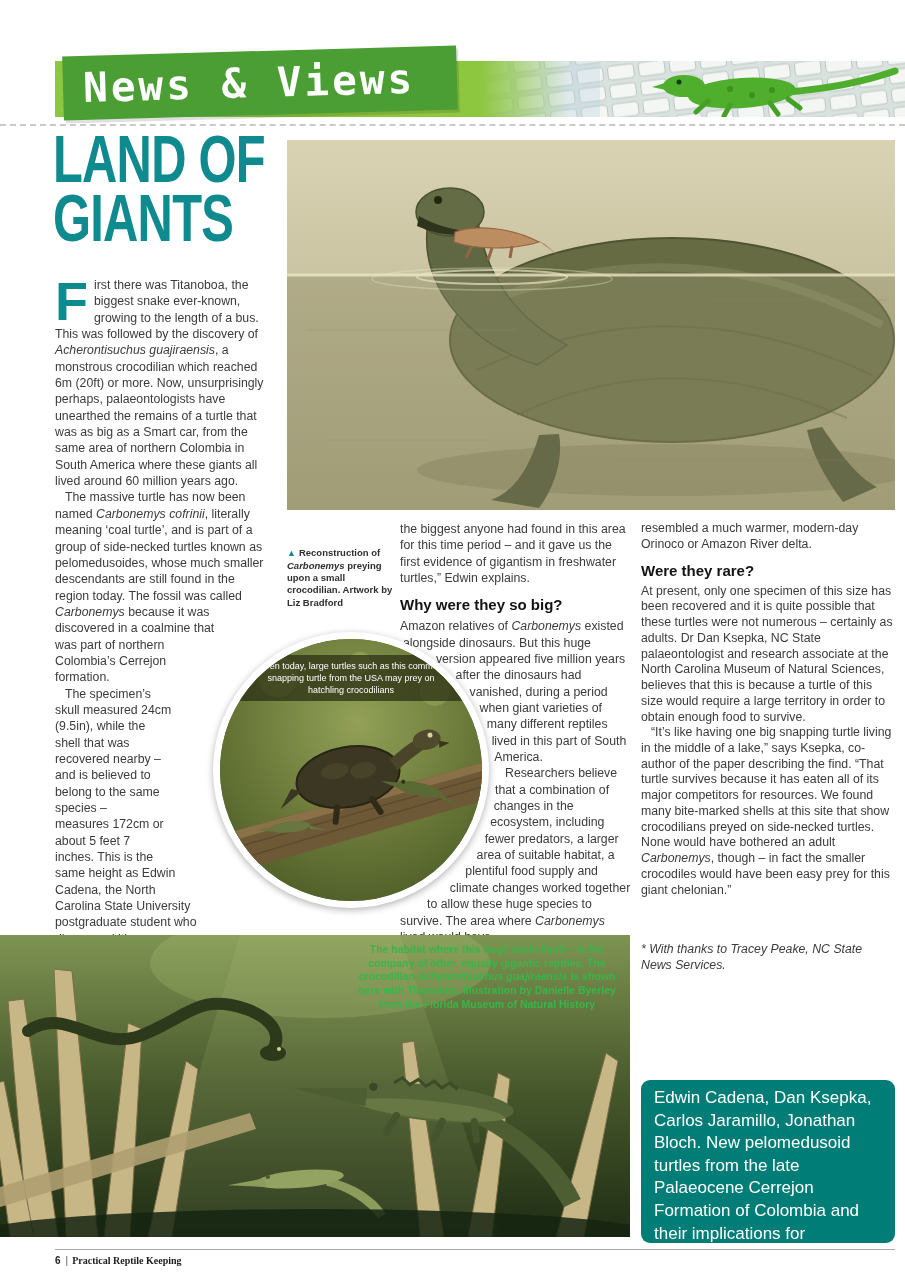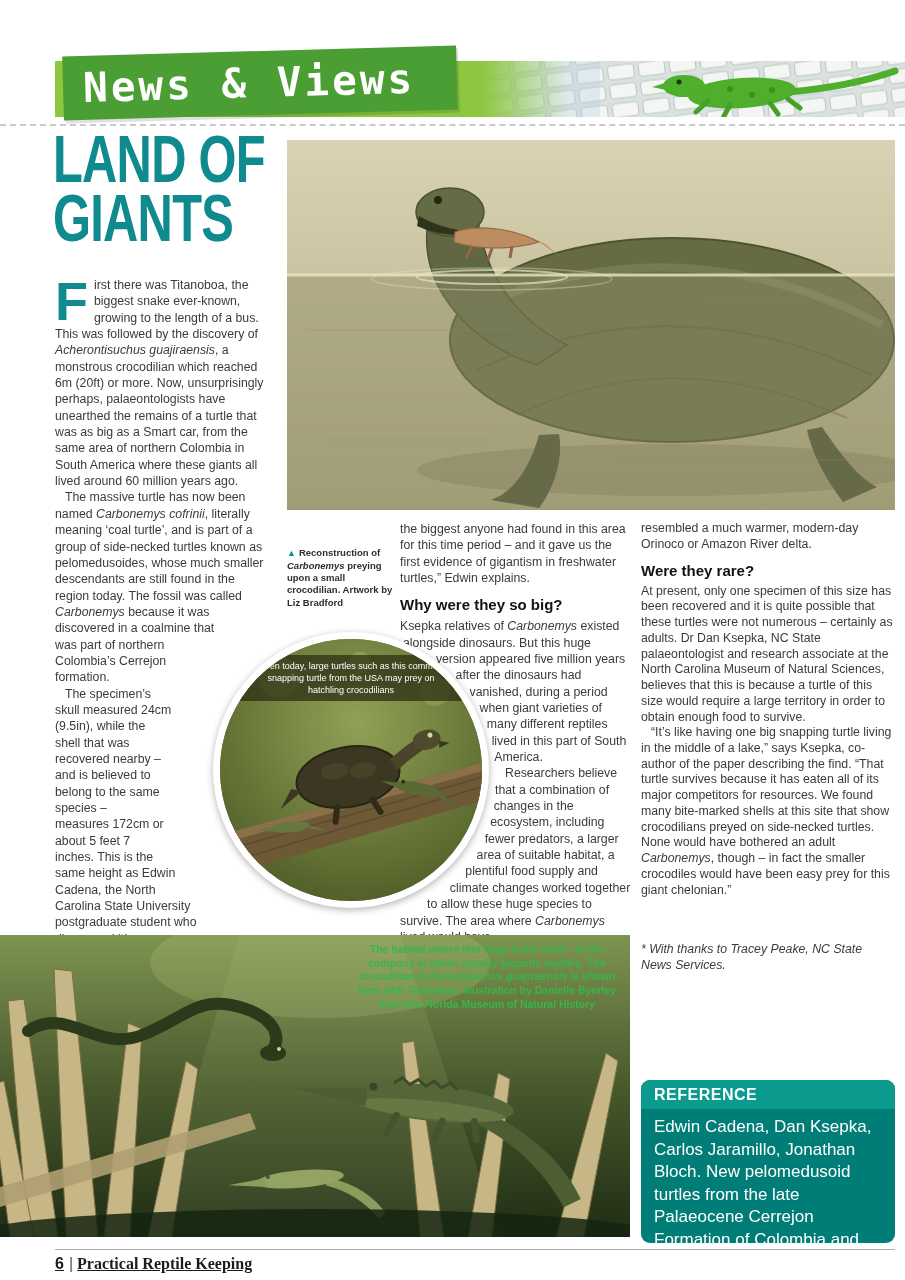--- a/index.html
+++ b/index.html
@@ -94,21 +94,21 @@
     background:#007d76; border-radius:9px; overflow:hidden; color:#ffffff;
   }
   .reference-header {
     background:#0a9a8e; padding:6px 13px 5px 13px;
     font-weight:bold; font-size:16px; letter-spacing:0.5px;
   }
   .reference-body { padding:7px 13px; font-size:17px; line-height:1.33; }
 
   
   .footer-rule { position:absolute; left:55px; top:1249px; width:840px; border-top:1px solid #a9a9a9; }
-  .footer { position:absolute; left:55px; top:1255px; font-size:16px; color:#1c1c1c;text-decoration:underline; }
+  .footer { position:absolute; left:55px; top:1255px; font-size:10px; color:#1c1c1c; }
   .footer .num { font-weight:bold; margin-right:5px; }
   .footer .sep { color:#555; margin-right:4px; }
   .footer .mag { font-family:"Liberation Serif", serif; font-weight:bold; }
 </style>
 </head>
 <body>
 
 <div class="page">
 
   <div class="banner">
@@ -247,21 +247,21 @@
         <path d="M-18,-2 L-32,0 L-18,3 Z"></path>
       </g>
     </svg>
     <div class="circle-caption">Even today, large turtles such as this common snapping turtle from the USA may prey on hatchling crocodilians</div>
   </div>
 
   <div class="col col-2">
     <div class="wrap-left"></div>
     <p>the biggest anyone had found in this area for this time period – and it gave us the first evidence of gigantism in freshwater turtles,” Edwin explains.</p>
     <h3 class="subhead">Why were they so big?</h3>
-    <p><span>Ksepka relatives of </span><span class="seg-italic">Carbonemys</span><span> existed alongside dinosaurs. But this huge version appeared five million years after the dinosaurs had vanished, during a period when giant varieties of many different reptiles lived in this part of South America.</span></p>
+    <p><span>Amazon relatives of </span><span class="seg-italic">Carbonemys</span><span> existed alongside dinosaurs. But this huge version appeared five million years after the dinosaurs had vanished, during a period when giant varieties of many different reptiles lived in this part of South America.</span></p>
     <p class="indent"><span>Researchers believe that a combination of changes in the ecosystem, including fewer predators, a larger area of suitable habitat, a plentiful food supply and climate changes worked together to allow these huge species to survive. The area where </span><span class="seg-italic">Carbonemys</span><span> lived would have</span></p>
   </div>
 
   <div class="col col-3">
     <p>resembled a much warmer, modern-day Orinoco or Amazon River delta.</p>
     <h3 class="subhead">Were they rare?</h3>
     <p>At present, only one specimen of this size has been recovered and it is quite possible that these turtles were not numerous – certainly as adults. Dr Dan Ksepka, NC State palaeontologist and research associate at the North Carolina Museum of Natural Sciences, believes that this is because a turtle of this size would require a large territory in order to obtain enough food to survive.</p>
     <p class="indent"><span>“It’s like having one big snapping turtle living in the middle of a lake,” says Ksepka, co-author of the paper describing the find. “That turtle survives because it has eaten all of its major competitors for resources. We found many bite-marked shells at this site that show crocodilians preyed on side-necked turtles. None would have bothered an adult </span><span class="seg-italic">Carbonemys</span><span>, though – in fact the smaller crocodiles would have been easy prey for this giant chelonian.”</span></p>
     <p class="note">* With thanks to Tracey Peake, NC State News Services.</p>
   </div>
@@ -308,21 +308,20 @@
         <ellipse cx="0" cy="0" rx="80" ry="16" fill="#93a361"></ellipse>
         <polygon points="-64,-7 -132,0 -64,9" fill="#8c9c5c"></polygon>
         <circle cx="-58" cy="-9" r="4" fill="#4c5a30"></circle>
       </g>
       <ellipse cx="315" cy="302" rx="350" ry="28" fill="#152410" opacity="0.85"></ellipse>
     </svg>
   </div>
   <div class="habitat-caption"><span>The habitat where this huge turtle lived – in the company of other, equally gigantic reptiles. The crocodilian </span><span class="seg-italic">Acherontisuchus guajiraensis</span><span> is shown here with Titanoboa. Illustration by Danielle Byerley from the Florida Museum of Natural History</span></div>
 
   <div class="reference-box">
-    <div class="reference-header">REFERENCE</div>
     <div class="reference-body"><span>Edwin Cadena, Dan Ksepka, Carlos Jaramillo, Jonathan Bloch. New pelomedusoid turtles from the late Palaeocene Cerrejon Formation of Colombia and their implications for phylogeny and body size evolution. </span><span class="seg-bold">Journal of Systematic Palaeontology</span><span>, 2012 (in press).</span></div>
   </div>
 
   <div class="footer-rule"></div>
   <div class="footer">
     <span class="num">6</span><span class="sep">|</span><span class="mag">Practical Reptile Keeping</span>
   </div>
 
 </div>
 

